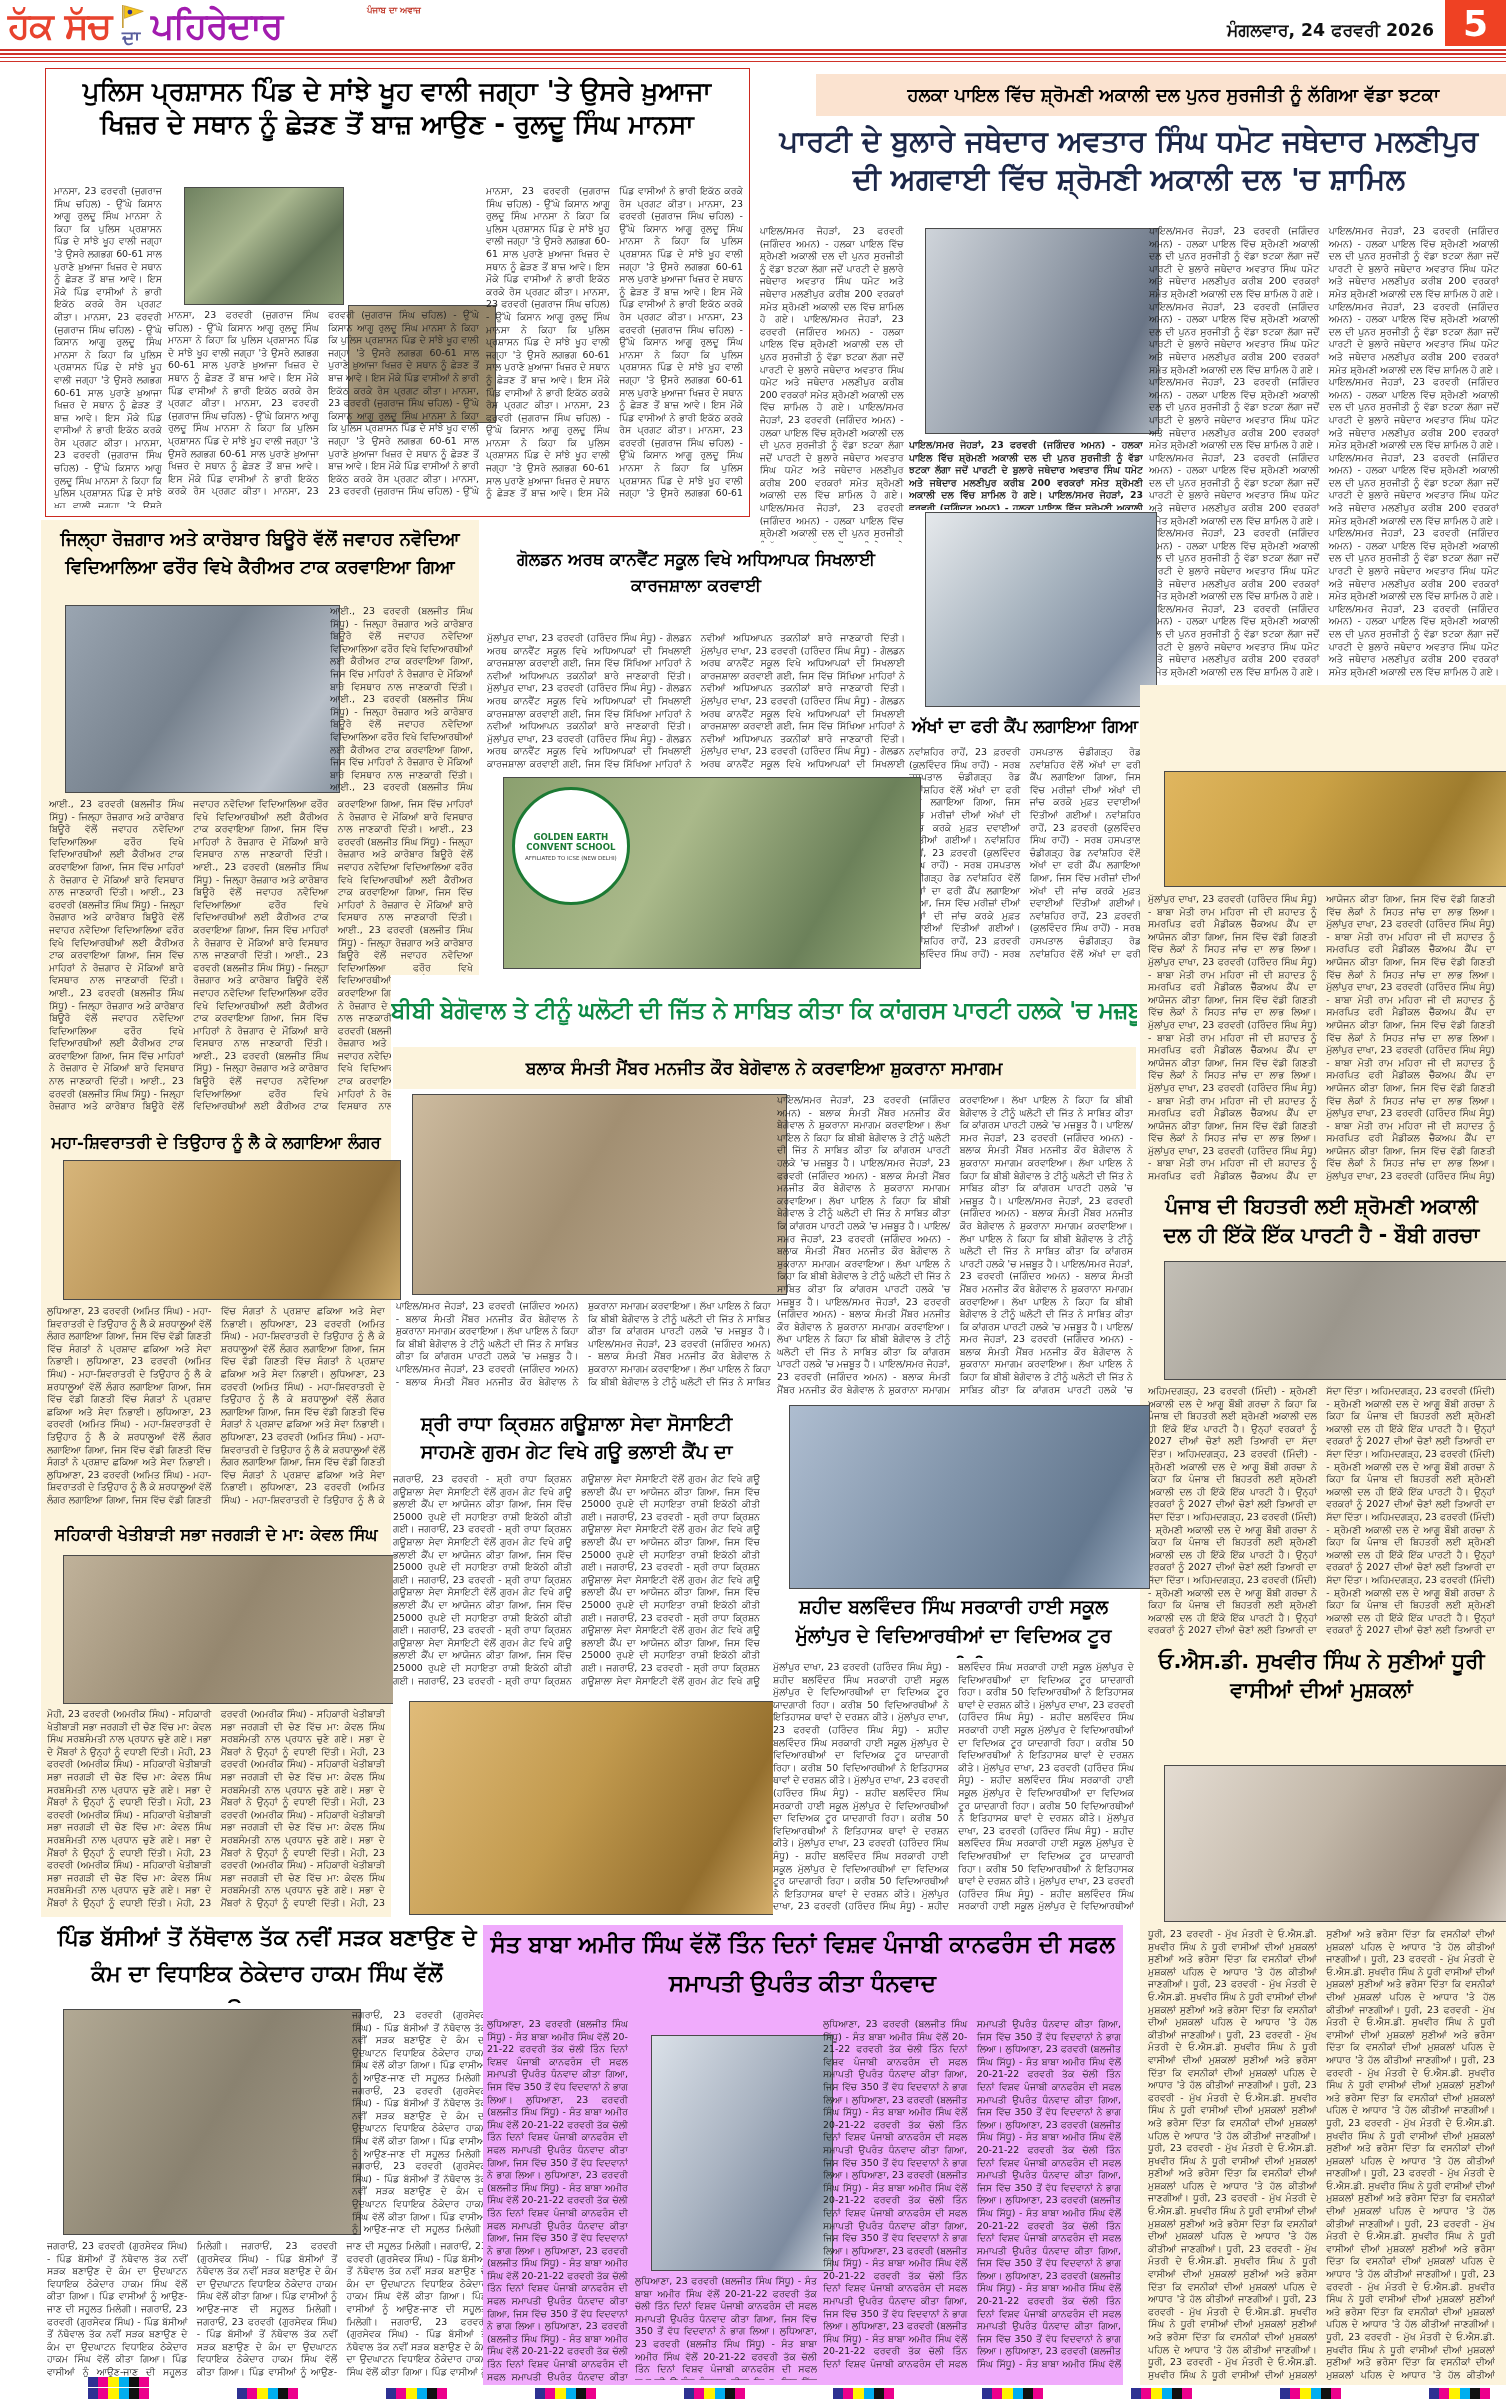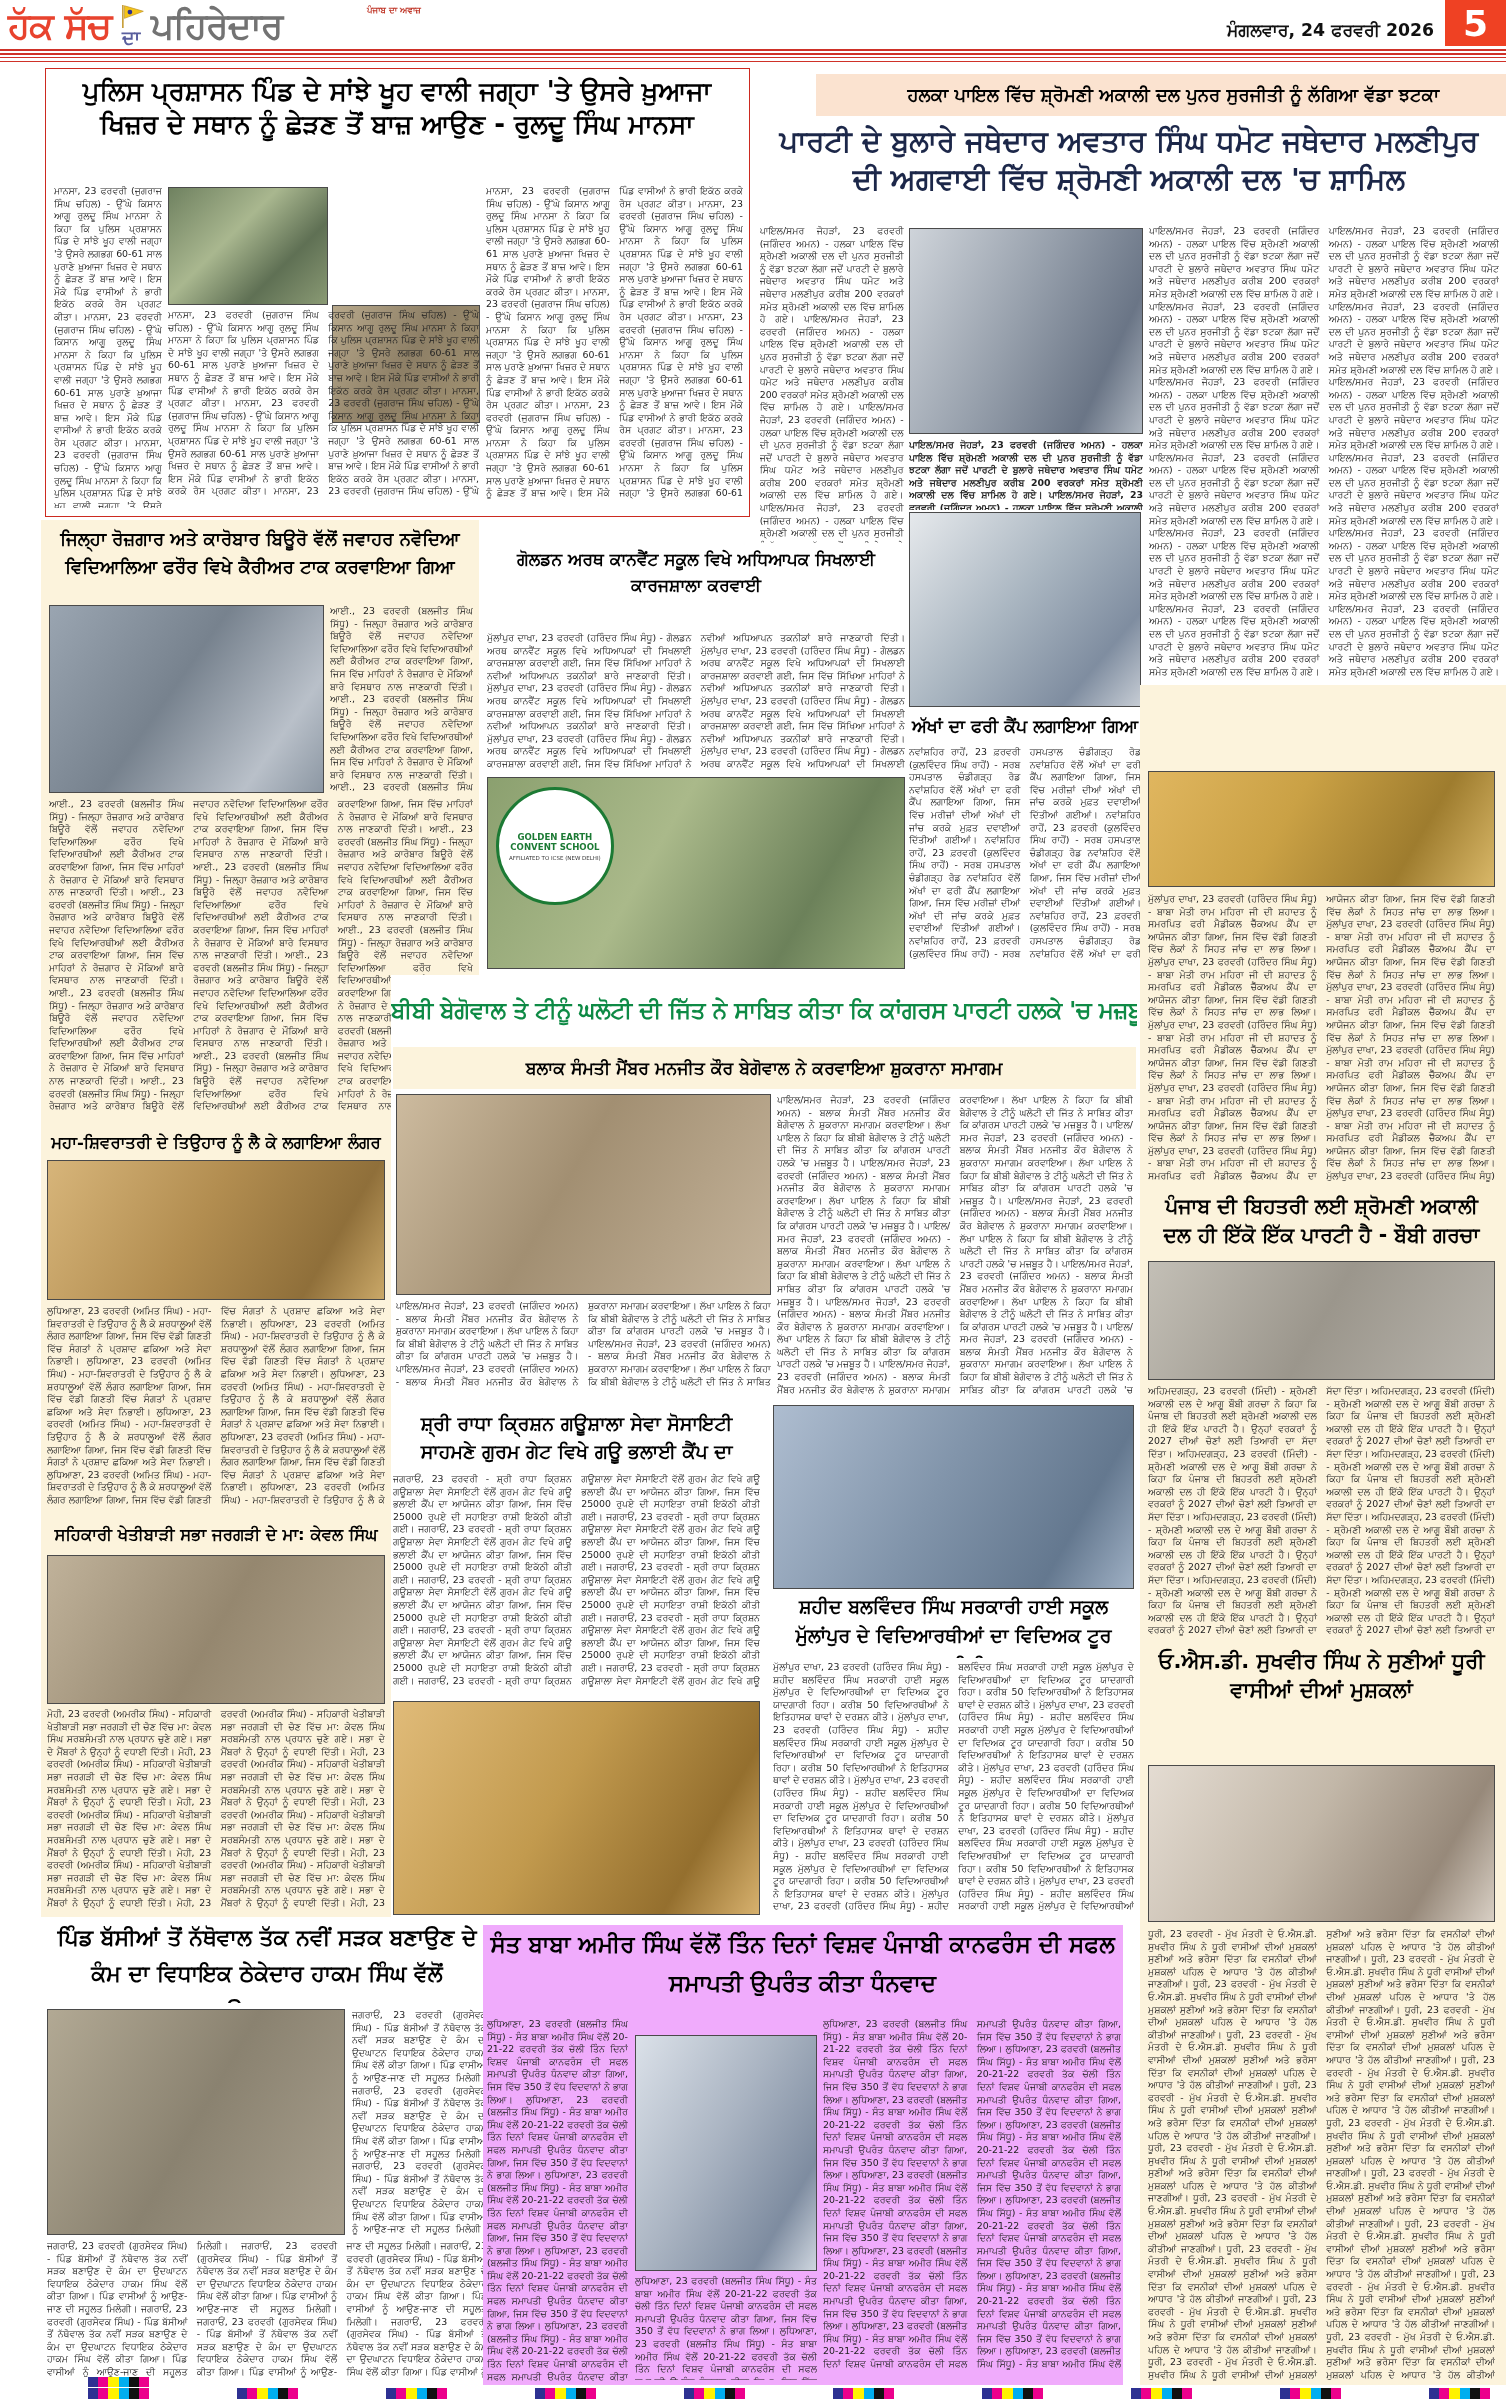--- a/index.html
+++ b/index.html
@@ -3,21 +3,21 @@
 <meta charset="utf-8">
 <style>
   html,body{margin:0;padding:0;background:#e9e9e9;}
   #page{position:relative;width:1506px;height:2401px;background:#ffffff;overflow:hidden;
         font-family:"DejaVu Sans","Liberation Sans",sans-serif;color:#1b1b1b;}
   .abs{position:absolute;box-sizing:border-box;}
   .txt{font-size:9.4px;line-height:1.34;text-align:justify;overflow:hidden;color:#222;}
   .c2{column-count:2;column-gap:9.4px;}
   .c3{column-count:3;column-gap:9.4px;}
   .hl{font-weight:bold;color:#000;text-align:center;overflow:hidden;}
-  .photo{border:0.8px solid #4a4a4a;overflow:hidden;position:relative;}
+  .photo{border:0.8px solid #4a4a4a;overflow:hidden;position:relative;margin-left:16px;}
   .cream{background:#fcf3dc;}
   
   .p-flags{background:linear-gradient(135deg,#6f8160 0%,#a9b78f 40%,#5f7054 70%,#8a9a74 100%);}
   .p-crowd{background:linear-gradient(120deg,#b7a88b 0%,#8d7f66 50%,#a39372 100%);}
   .p-meeting{background:linear-gradient(115deg,#cfd4da 0%,#97a0ac 45%,#6a7586 80%,#aeb6c0 100%);}
   .p-lab{background:linear-gradient(130deg,#e6e9ec 0%,#aab6c1 45%,#7f8da0 80%,#c6ccd4 100%);}
   .p-banner{background:linear-gradient(120deg,#e0b65f 0%,#caa145 40%,#9e7c2e 75%,#d9b869 100%);}
   .p-class{background:linear-gradient(125deg,#9aa5b1 0%,#77828e 45%,#b9c0c9 80%,#8c97a3 100%);}
   .p-school{background:linear-gradient(120deg,#8ba06f 0%,#aab98a 40%,#6c815a 75%,#9cb07e 100%);}
   .p-langar{background:linear-gradient(120deg,#d7b57a 0%,#b28d50 45%,#8f6f3a 80%,#caa868 100%);}
@@ -43,21 +43,21 @@
     <div class="abs" style="left:7.9px;top:3.1px;height:44px;display:flex;align-items:flex-end;gap:6.3px;">
       <span style="font-size:36px;font-weight:bold;color:#e8432e;letter-spacing:-0.8px;">ਹੱਕ ਸੱਚ</span>
       <span style="display:inline-flex;flex-direction:column;align-items:center;line-height:1;">
         <svg width="27" height="23.6" viewBox="0 0 34 30">
           <line x1="6" y1="0" x2="6" y2="30" stroke="#c59a2f" stroke-width="2"></line>
           <polygon points="8,1 32,8 8,17" fill="#f5c518" stroke="#c59a2f" stroke-width="1"></polygon>
           <circle cx="15" cy="9" r="3" fill="#2e3192"></circle>
         </svg>
         <span style="font-size:19px;font-weight:bold;color:#5a5f9e;">ਦਾ</span>
       </span>
-      <span style="font-size:36px;font-weight:bold;color:#737373;letter-spacing:-0.8px;">ਪਹਿਰੇਦਾਰ</span>
+      <span style="font-size:36px;font-weight:bold;color:#a21caf;letter-spacing:-0.8px;">ਪਹਿਰੇਦਾਰ</span>
     </div>
     <div class="abs" style="left:367px;top:4.7px;font-size:8.6px;color:#c0392b;font-weight:bold;">ਪੰਜਾਬ ਦਾ ਅਵਾਜ਼</div>
     <div class="abs" style="right:72px;top:20.4px;font-size:17.3px;font-weight:bold;color:#111;">ਮੰਗਲਵਾਰ, 24 ਫਰਵਰੀ 2026</div>
     <div class="abs" style="right:0;top:0;width:61px;height:46px;background:#ef4123;color:#fff;display:flex;align-items:center;justify-content:center;font-size:36px;font-weight:bold;">5</div>
   </div>
   <div class="abs rules" style="left:0;top:49px;width:1506px;height:13.3px;"></div>
 
   <div class="abs" style="left:45px;top:68px;width:705px;height:449px;border:1.6px solid #cc2a20;background:#fff;">
     <div class="hl abs" style="left:7.9px;top:6.3px;width:686px;height:104px;font-size:26px;line-height:1.25;">ਪੁਲਿਸ ਪ੍ਰਸ਼ਾਸਨ ਪਿੰਡ ਦੇ ਸਾਂਝੇ ਖੂਹ ਵਾਲੀ ਜਗ੍ਹਾ 'ਤੇ ਉਸਰੇ ਖ਼ੁਆਜਾ ਖਿਜ਼ਰ ਦੇ ਸਥਾਨ ਨੂੰ ਛੇੜਣ ਤੋਂ ਬਾਜ਼ ਆਉਣ - ਰੁਲਦੂ ਸਿੰਘ ਮਾਨਸਾ</div>
     <div class="txt abs" style="left:7.9px;top:116px;width:108px;height:323px;">ਮਾਨਸਾ, 23 ਫਰਵਰੀ (ਜੁਗਰਾਜ ਸਿੰਘ ਚਹਿਲ) - ਉੱਘੇ ਕਿਸਾਨ ਆਗੂ ਰੁਲਦੂ ਸਿੰਘ ਮਾਨਸਾ ਨੇ ਕਿਹਾ ਕਿ ਪੁਲਿਸ ਪ੍ਰਸ਼ਾਸਨ ਪਿੰਡ ਦੇ ਸਾਂਝੇ ਖੂਹ ਵਾਲੀ ਜਗ੍ਹਾ 'ਤੇ ਉਸਰੇ ਲਗਭਗ 60-61 ਸਾਲ ਪੁਰਾਣੇ ਖ਼ੁਆਜਾ ਖਿਜ਼ਰ ਦੇ ਸਥਾਨ ਨੂੰ ਛੇੜਣ ਤੋਂ ਬਾਜ਼ ਆਵੇ। ਇਸ ਮੌਕੇ ਪਿੰਡ ਵਾਸੀਆਂ ਨੇ ਭਾਰੀ ਇਕੱਠ ਕਰਕੇ ਰੋਸ ਪ੍ਰਗਟ ਕੀਤਾ। ਮਾਨਸਾ, 23 ਫਰਵਰੀ (ਜੁਗਰਾਜ ਸਿੰਘ ਚਹਿਲ) - ਉੱਘੇ ਕਿਸਾਨ ਆਗੂ ਰੁਲਦੂ ਸਿੰਘ ਮਾਨਸਾ ਨੇ ਕਿਹਾ ਕਿ ਪੁਲਿਸ ਪ੍ਰਸ਼ਾਸਨ ਪਿੰਡ ਦੇ ਸਾਂਝੇ ਖੂਹ ਵਾਲੀ ਜਗ੍ਹਾ 'ਤੇ ਉਸਰੇ ਲਗਭਗ 60-61 ਸਾਲ ਪੁਰਾਣੇ ਖ਼ੁਆਜਾ ਖਿਜ਼ਰ ਦੇ ਸਥਾਨ ਨੂੰ ਛੇੜਣ ਤੋਂ ਬਾਜ਼ ਆਵੇ। ਇਸ ਮੌਕੇ ਪਿੰਡ ਵਾਸੀਆਂ ਨੇ ਭਾਰੀ ਇਕੱਠ ਕਰਕੇ ਰੋਸ ਪ੍ਰਗਟ ਕੀਤਾ। ਮਾਨਸਾ, 23 ਫਰਵਰੀ (ਜੁਗਰਾਜ ਸਿੰਘ ਚਹਿਲ) - ਉੱਘੇ ਕਿਸਾਨ ਆਗੂ ਰੁਲਦੂ ਸਿੰਘ ਮਾਨਸਾ ਨੇ ਕਿਹਾ ਕਿ ਪੁਲਿਸ ਪ੍ਰਸ਼ਾਸਨ ਪਿੰਡ ਦੇ ਸਾਂਝੇ ਖੂਹ ਵਾਲੀ ਜਗ੍ਹਾ 'ਤੇ ਉਸਰੇ ਲਗਭਗ 60-61 ਸਾਲ ਪੁਰਾਣੇ ਖ਼ੁਆਜਾ ਖਿਜ਼ਰ ਦੇ ਸਥਾਨ ਨੂੰ ਛੇੜਣ ਤੋਂ ਬਾਜ਼ ਆਵੇ। ਇਸ ਮੌਕੇ ਪਿੰਡ ਵਾਸੀਆਂ ਨੇ ਭਾਰੀ ਇਕੱਠ ਕਰਕੇ ਰੋਸ ਪ੍ਰਗਟ ਕੀਤਾ। ਮਾਨਸਾ, 23 ਫਰਵਰੀ (ਜੁਗਰਾਜ ਸਿੰਘ ਚਹਿਲ) - ਉੱਘੇ ਕਿਸਾਨ ਆਗੂ ਰੁਲਦੂ ਸਿੰਘ ਮਾਨਸਾ ਨੇ ਕਿਹਾ ਕਿ ਪੁਲਿਸ ਪ੍ਰਸ਼ਾਸਨ ਪਿੰਡ ਦੇ ਸਾਂਝੇ ਖੂਹ ਵਾਲੀ ਜਗ੍ਹਾ 'ਤੇ ਉਸਰੇ ਲਗਭਗ 60-61 ਸਾਲ ਪੁਰਾਣੇ ਖ਼ੁਆਜਾ ਖਿਜ਼ਰ ਦੇ ਸਥਾਨ ਨੂੰ ਛੇੜਣ ਤੋਂ ਬਾਜ਼ ਆਵੇ। ਇਸ ਮੌਕੇ ਪਿੰਡ ਵਾਸੀਆਂ ਨੇ ਭਾਰੀ ਇਕੱਠ ਕਰਕੇ ਰੋਸ ਪ੍ਰਗਟ ਕੀਤਾ। ਮਾਨਸਾ, 23 ਫਰਵਰੀ (ਜੁਗਰਾਜ ਸਿੰਘ ਚਹਿਲ) - ਉੱਘੇ ਕਿਸਾਨ ਆਗੂ ਰੁਲਦੂ ਸਿੰਘ ਮਾਨਸਾ ਨੇ ਕਿਹਾ ਕਿ ਪੁਲਿਸ ਪ੍ਰਸ਼ਾਸਨ ਪਿੰਡ ਦੇ ਸਾਂਝੇ ਖੂਹ ਵਾਲੀ ਜਗ੍ਹਾ 'ਤੇ ਉਸਰੇ ਲਗਭਗ 60-61 ਸਾਲ ਪੁਰਾਣੇ ਖ਼ੁਆਜਾ ਖਿਜ਼ਰ ਦੇ ਸਥਾਨ ਨੂੰ ਛੇੜਣ ਤੋਂ ਬਾਜ਼ ਆਵੇ। ਇਸ ਮੌਕੇ ਪਿੰਡ ਵਾਸੀਆਂ ਨੇ ਭਾਰੀ ਇਕੱਠ ਕਰਕੇ ਰੋਸ ਪ੍ਰਗਟ ਕੀਤਾ।</div>

